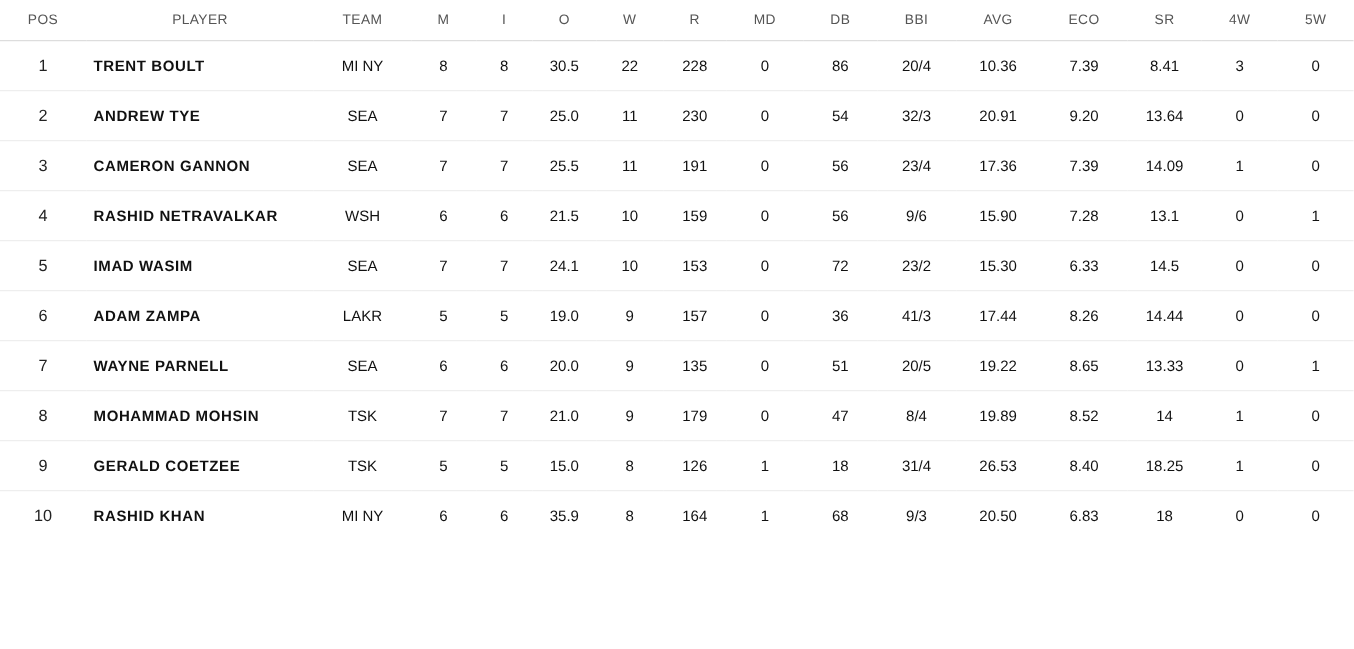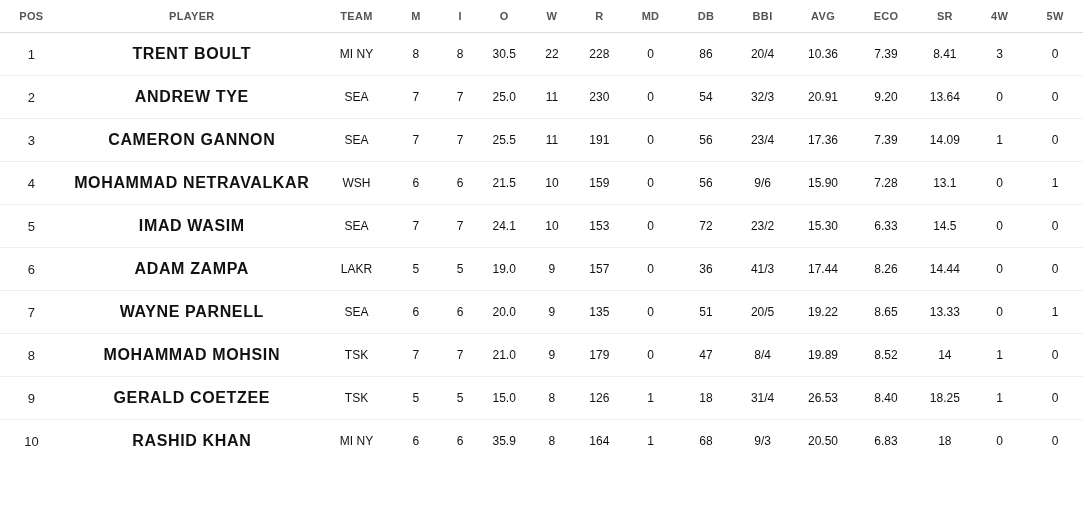--- a/index.html
+++ b/index.html
@@ -11,43 +11,43 @@
     }
     table {
       width: 100%;
       border-collapse: collapse;
     }
     thead tr {
       border-bottom: 1px solid #ddd;
     }
     thead th {
       padding: 10px 18px;
-      font-weight: 700;
+      font-weight: 400;
       font-size: 11px;
       color: #555;
       text-align: center;
       letter-spacing: 0.03em;
     }
     tbody tr {
       border-bottom: 1px solid #eee;
     }
     tbody tr:last-child {
       border-bottom: none;
     }
     tbody td {
       padding: 12px 6px;
       text-align: center;
       font-size: 12px;
       color: #111;
     }
     tbody td.player-name {
       font-weight: 700;
-      font-size: 16px;
+      font-size: 12px;
       letter-spacing: 0.04em;
-      text-align: center;
+      text-align: left;
     }
     tbody td.pos-col {
       font-size: 13px;
       font-weight: 500;
       color: #222;
     }
     .table-container {
       padding: 0;
       overflow: hidden;
     }
@@ -127,21 +127,21 @@
           <td>56</td>
           <td>23/4</td>
           <td>17.36</td>
           <td>7.39</td>
           <td>14.09</td>
           <td>1</td>
           <td>0</td>
         </tr>
         <tr>
           <td class="pos-col">4</td>
-          <td class="player-name">MOHAMMAD NETRAVALKAR</td>
+          <td class="player-name">RASHID NETRAVALKAR</td>
           <td>WSH</td>
           <td>6</td>
           <td>6</td>
           <td>21.5</td>
           <td>10</td>
           <td>159</td>
           <td>0</td>
           <td>56</td>
           <td>9/6</td>
           <td>15.90</td>

